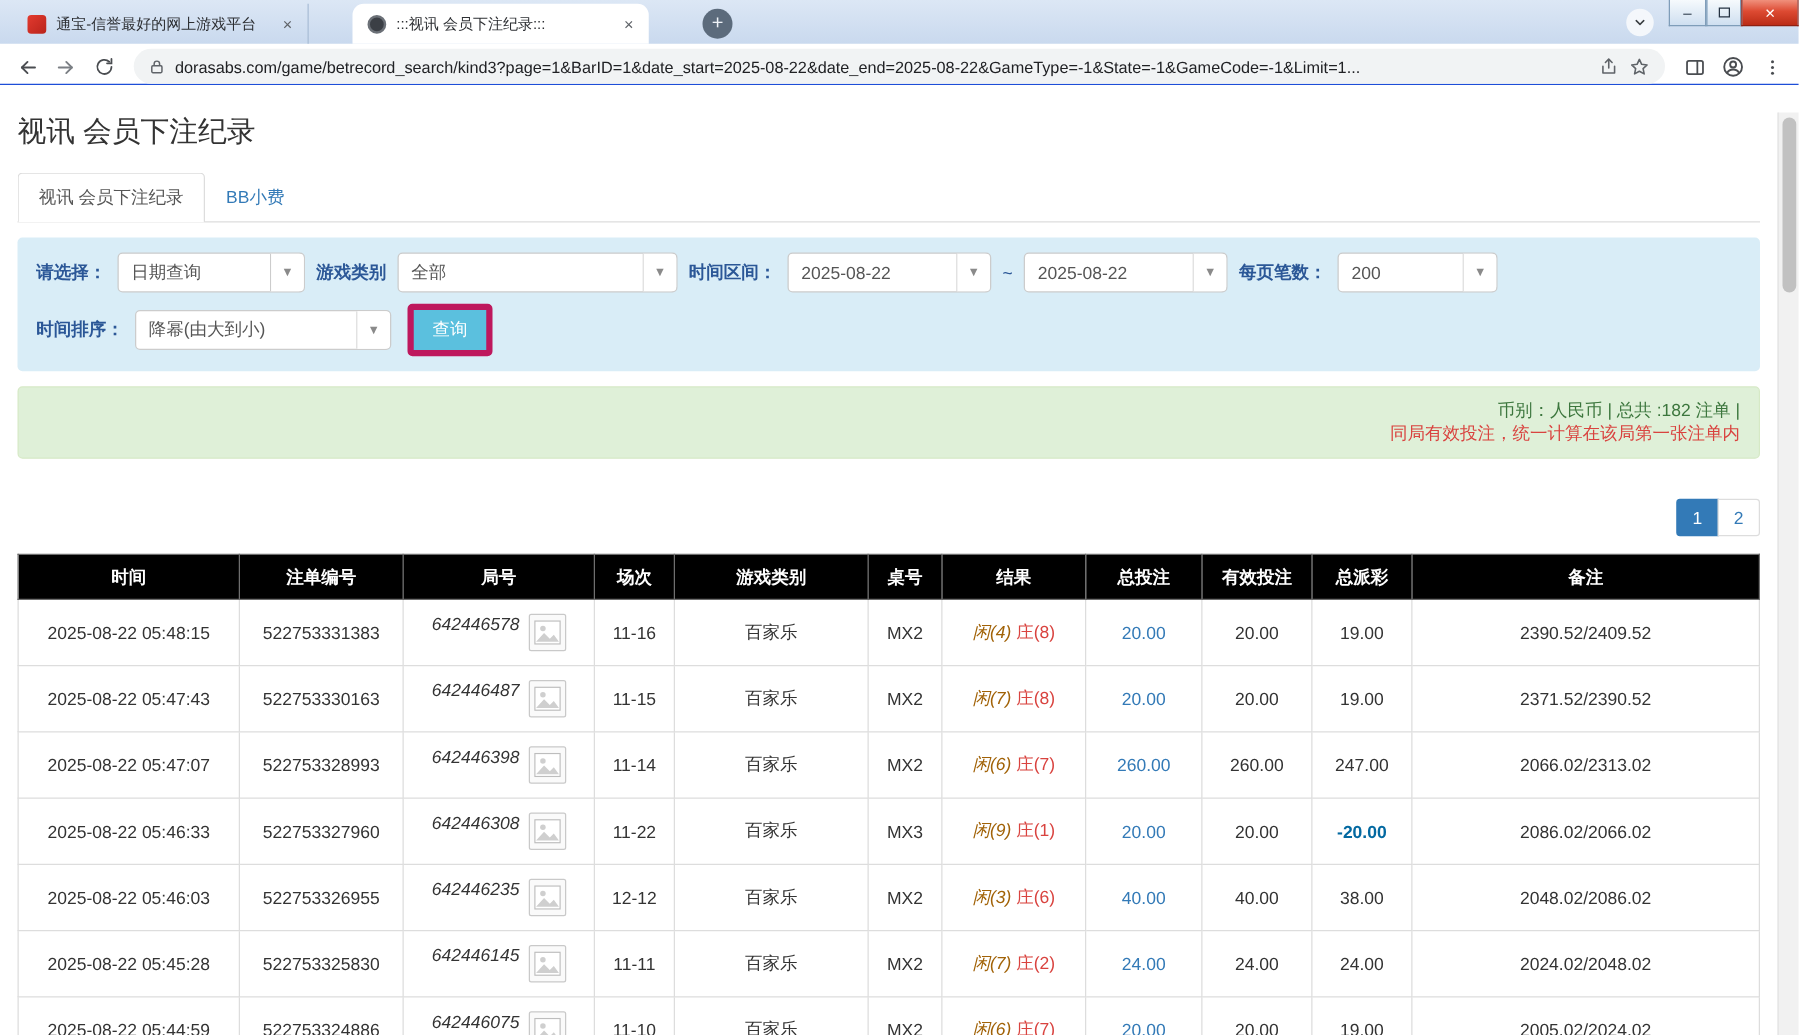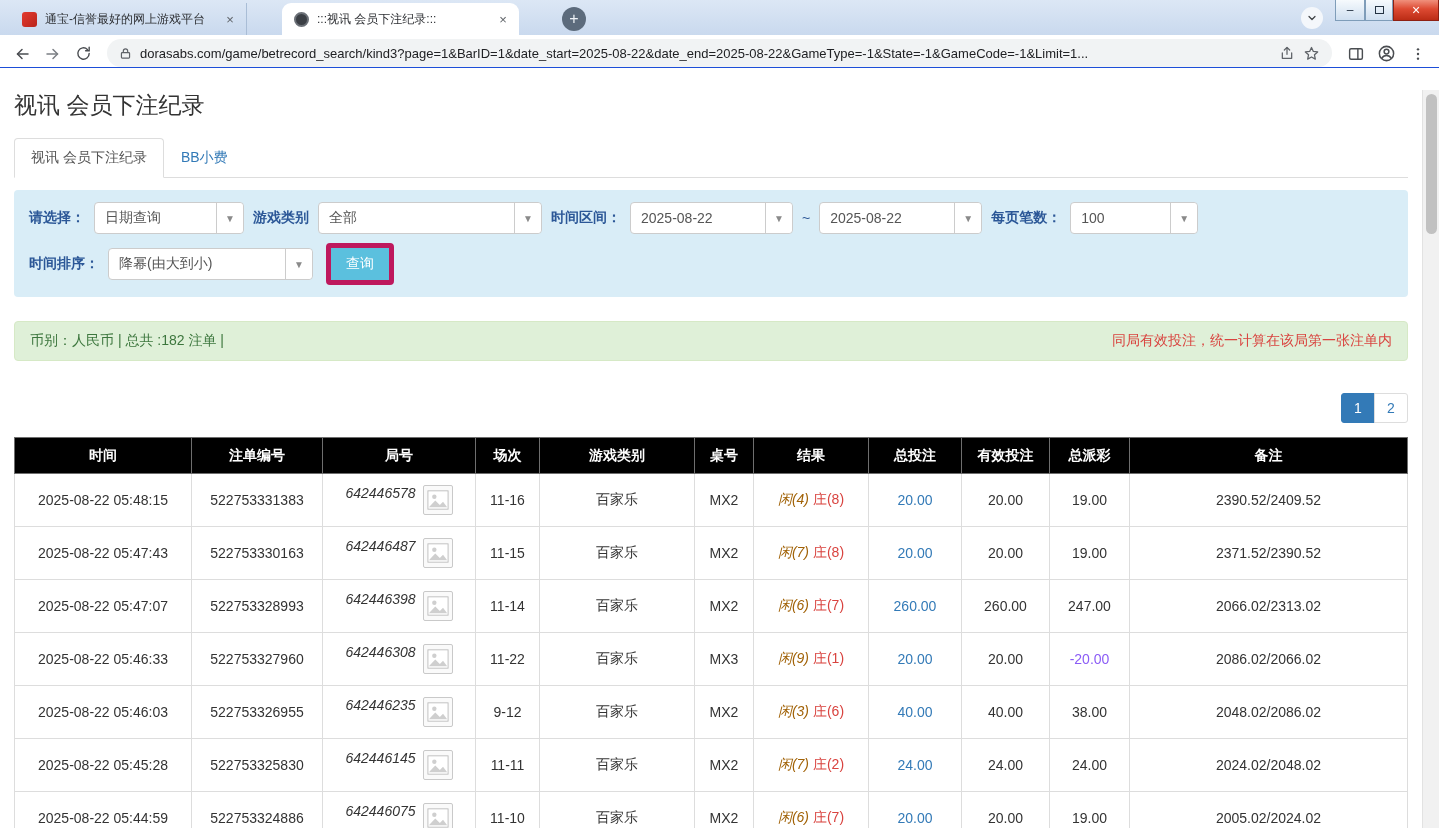--- a/index.html
+++ b/index.html
@@ -44,38 +44,38 @@
   .filter-panel { background:#d9edf7; border-radius:4px; margin-top:12px; padding:12px 15px; }
   .filter-row { display:flex; align-items:center; gap:9px; }
   .filter-row + .filter-row { margin-top:9px; }
   .f-label { color:#2b5797; font-weight:bold; font-size:14px; white-space:nowrap; }
   .tilde { color:#2b5797; font-size:14px; }
   .combo { background:#fff; border:1px solid #ccc; border-radius:4px; height:32px; display:flex; align-items:stretch; flex:none; }
   .combo-value { flex:1; display:flex; align-items:center; padding:0 10px; font-size:14px; color:#555; white-space:nowrap; overflow:hidden; }
   .combo-caret { width:27px; border-left:1px solid #ccc; display:flex; align-items:center; justify-content:center; color:#8a8a8a; font-size:10px; background:#fff; border-radius:0 4px 4px 0; }
   .btn-query { background:#5bc0de; border:5px solid #be185d; color:#fff; font-size:14px; padding:7px 15px; border-radius:4px; cursor:pointer; margin-left:4px; }
 
-  .summary-bar { margin-top:24px; background:#dff0d8; border:1px solid #d6e9c6; border-radius:4px; padding:10px 15px; display:flex; justify-content:space-between; align-items:flex-end; font-size:14px; }
+  .summary-bar { margin-top:12px; background:#dff0d8; border:1px solid #d6e9c6; border-radius:4px; padding:10px 15px; display:flex; justify-content:space-between; align-items:flex-end; font-size:14px;flex-direction:column; }
   .summary-left { color:#3c763d; }
   .summary-right { color:#d9433f; }
 
   .pagination { display:flex; justify-content:flex-end; margin-top:32px; }
   .page-btn { min-width:34px; height:30px; border:1px solid #ddd; background:#fff; color:#337ab7; font-size:14px; display:flex; align-items:center; justify-content:center; cursor:pointer; }
   .page-btn + .page-btn { margin-left:-1px; }
   .page-btn:first-child { border-radius:3px 0 0 3px; }
   .page-btn:last-child { border-radius:0 3px 3px 0; }
   .page-btn.active { background:#337ab7; border-color:#337ab7; color:#fff; }
 
   table.bet-table { width:100%; border-collapse:collapse; table-layout:fixed; margin-top:14px; }
   .bet-table thead th { background:#000; color:#fff; font-size:14px; font-weight:bold; height:36px; text-align:center; border:1px solid #6e6e6e;margin-top:30px; }
   .bet-table tbody td { border:1px solid #ddd; height:53px; text-align:center; font-size:14px; color:#333; vertical-align:middle; background:#fff; }
   .bet-table td.link { color:#337ab7; cursor:pointer; }
   .bet-table .player { color:#a16207;font-style:italic; }
   .bet-table .banker { color:#d9433f; }
-  .bet-table td.negative { color:#8b5cf6; }
+  .bet-table td.negative { color:#0369a1;font-weight:bold; }
   .round-cell-inner { display:inline-flex; align-items:flex-start; gap:7px;font-style:italic; }
   .img-icon { width:30px; height:30px; border:1px solid #c9c9c9; border-radius:2px; background:#fafafa; display:inline-flex; align-items:center; justify-content:center; }
 </style>
 </head>
 <body>
 
 <div>
   <div class="tabstrip">
     <div class="tab inactive">
       <span class="favicon1"></span>
@@ -194,21 +194,21 @@
           <span class="combo-value">2025-08-22</span>
           <span class="combo-caret">▼</span>
         </div>
         <span class="tilde">~</span>
         <div class="combo" style="width:163px">
           <span class="combo-value">2025-08-22</span>
           <span class="combo-caret">▼</span>
         </div>
         <span class="f-label">每页笔数：</span>
         <div class="combo" style="width:128px">
-          <span class="combo-value">100</span>
+          <span class="combo-value">200</span>
           <span class="combo-caret">▼</span>
         </div>
       </div>
       <div class="filter-row">
         <span class="f-label">时间排序：</span>
         <div class="combo" style="width:205px">
           <span class="combo-value">降幂(由大到小)</span>
           <span class="combo-caret">▼</span>
         </div>
         <button class="btn-query">查询</button>
@@ -375,21 +375,21 @@
         <span>642446235</span>
         <span class="img-icon">
           <svg width="22" height="22" viewBox="0 0 24 24">
                     <rect x="1" y="2" width="22" height="20" fill="#fff" stroke="#bdbdbd"></rect>
                     <circle cx="8" cy="8.5" r="2.4" fill="#cfcfcf"></circle>
                     <path d="M2 20l7-7.5 5 5 3.5-3.5L22 20z" fill="#cfcfcf"></path>
                   </svg>
         </span>
       </span>
     </td>
-    <td>9-12</td>
+    <td>12-12</td>
     <td>百家乐</td>
     <td>MX2</td>
     <td>
       <span class="player">闲(3)</span>
       <span class="banker">庄(6)</span>
     </td>
     <td class="link">40.00</td>
     <td>40.00</td>
     <td class="payout">38.00</td>
     <td>2048.02/2086.02</td>

